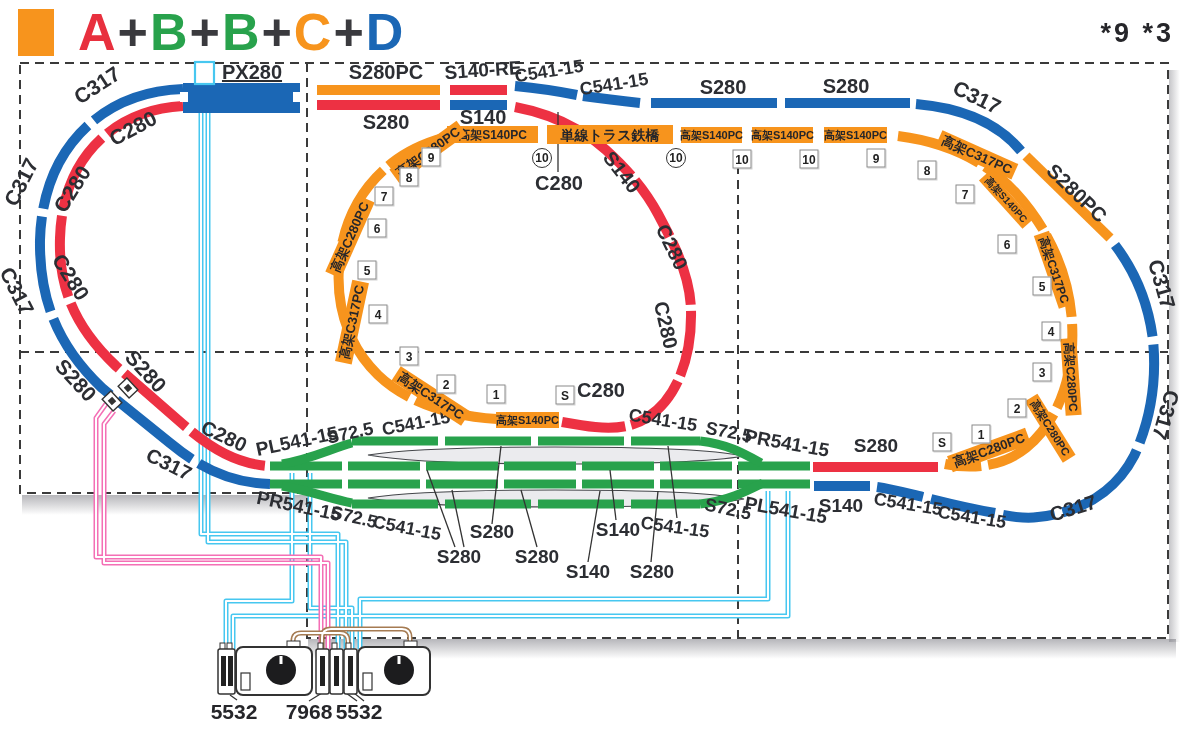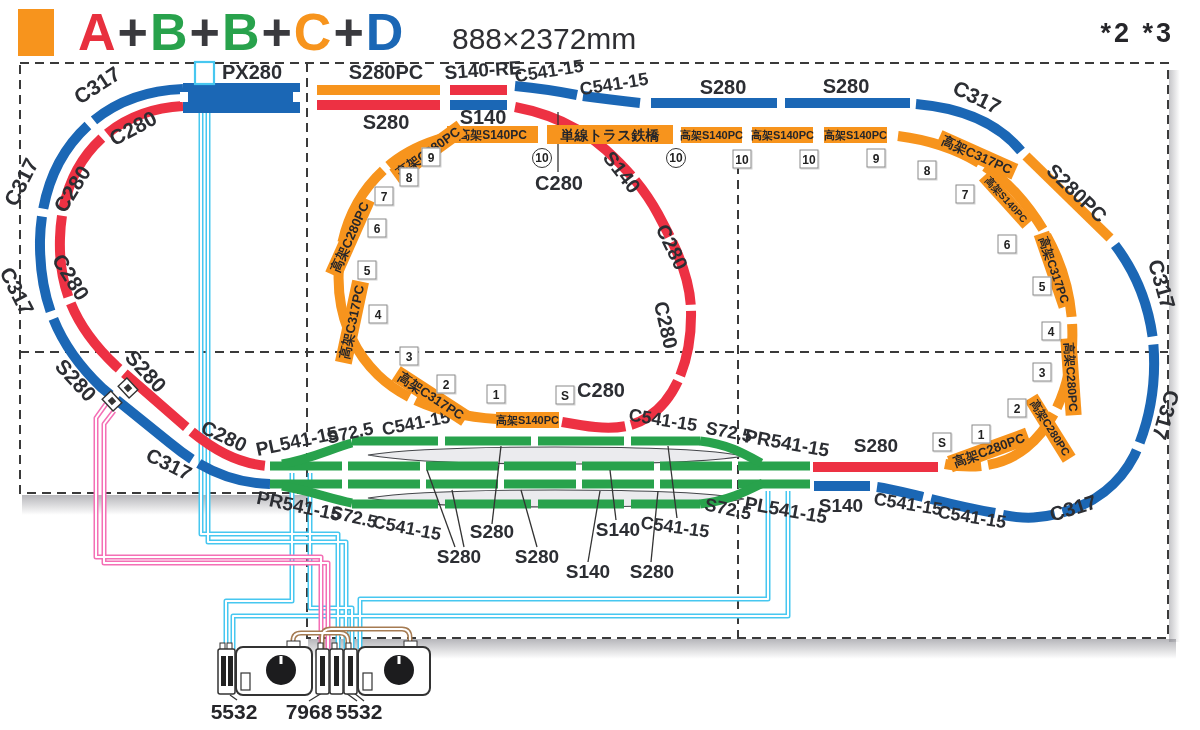--- a/index.html
+++ b/index.html
@@ -197,21 +197,21 @@
       <div class="tl" style="font-size: 21px; left: 97px; top: 85px; transform: translate(-50%, -50%) rotate(-33deg);">C317</div>
       <div class="tl" style="font-size: 21px; left: 133px; top: 128px; transform: translate(-50%, -50%) rotate(-28deg);">C280</div>
       <div class="tl" style="font-size: 21px; left: 21px; top: 182px; transform: translate(-50%, -50%) rotate(-63deg);">C317</div>
       <div class="tl" style="font-size: 21px; left: 72px; top: 189px; transform: translate(-50%, -50%) rotate(-58deg);">C280</div>
       <div class="tl" style="font-size: 21px; left: 71px; top: 277px; transform: translate(-50%, -50%) rotate(58deg);">C280</div>
       <div class="tl" style="font-size: 21px; left: 17px; top: 291px; transform: translate(-50%, -50%) rotate(63deg);">C317</div>
       <div class="tl" style="font-size: 21px; left: 146px; top: 371px; transform: translate(-50%, -50%) rotate(47deg);">S280</div>
       <div class="tl" style="font-size: 21px; left: 76px; top: 380px; transform: translate(-50%, -50%) rotate(47deg);">S280</div>
       <div class="tl" style="font-size: 20px; left: 224px; top: 436px; transform: translate(-50%, -50%) rotate(25deg);">C280</div>
       <div class="tl" style="font-size: 20px; left: 169px; top: 464px; transform: translate(-50%, -50%) rotate(26deg);">C317</div>
-      <div class="tl" style="font-size: 20px; left: 252px; top: 72px; transform: translate(-50%, -50%);">PX280</div>
+      <div class="tl" style="font-size: 20px; left: 252px; top: 72px; transform: translate(-50%, -50%); text-decoration: underline;">PX280</div>
       <div class="tl" style="font-size: 20px; left: 386px; top: 72px; transform: translate(-50%, -50%);">S280PC</div>
       <div class="tl" style="font-size: 19px; left: 483px; top: 70px; transform: translate(-50%, -50%) rotate(-4deg);">S140-RE</div>
       <div class="tl" style="font-size: 18px; left: 549px; top: 71px; transform: translate(-50%, -50%) rotate(-9deg);">C541-15</div>
       <div class="tl" style="font-size: 18px; left: 614px; top: 84px; transform: translate(-50%, -50%) rotate(-9deg);">C541-15</div>
       <div class="tl" style="font-size: 20px; left: 723px; top: 87px; transform: translate(-50%, -50%);">S280</div>
       <div class="tl" style="font-size: 20px; left: 846px; top: 86px; transform: translate(-50%, -50%);">S280</div>
       <div class="tl" style="font-size: 21px; left: 977px; top: 97px; transform: translate(-50%, -50%) rotate(26deg);">C317</div>
       <div class="tl" style="font-size: 20px; left: 386px; top: 122px; transform: translate(-50%, -50%);">S280</div>
       <div class="tl" style="font-size: 20px; left: 483px; top: 117px; transform: translate(-50%, -50%);">S140</div>
       <div class="tl" style="font-size: 20px; left: 559px; top: 183px; transform: translate(-50%, -50%);">C280</div>
@@ -286,17 +286,16 @@
       <div class="mk" style="left: 981px; top: 434px; transform: translate(-50%, -50%);">1</div>
       <div class="mk" style="left: 942px; top: 442px; transform: translate(-50%, -50%);">S</div>
       <div class="cl" style="left: 234px; top: 712px; transform: translate(-50%, -50%);">5532</div>
       <div class="cl" style="left: 309px; top: 712px; transform: translate(-50%, -50%);">7968</div>
       <div class="cl" style="left: 359px; top: 712px; transform: translate(-50%, -50%);">5532</div>
     </div>
 
   <div id="title-row">
     <div id="title-sq"></div>
     <div id="title-text"><span style="color: rgb(232, 48, 62);">A</span><span style="color: rgb(58, 58, 62);">+</span><span style="color: rgb(40, 162, 76);">B</span><span style="color: rgb(58, 58, 62);">+</span><span style="color: rgb(40, 162, 76);">B</span><span style="color: rgb(58, 58, 62);">+</span><span style="color: rgb(247, 148, 29);">C</span><span style="color: rgb(58, 58, 62);">+</span><span style="color: rgb(27, 103, 181);">D</span></div>
-    <div id="size-label">888×2372mm</div>
-    <div id="note-label">*2  *3</div>
+    <div id="note-label">*9  *3</div>
   </div>
 
 </div>
 
 </body></html>

